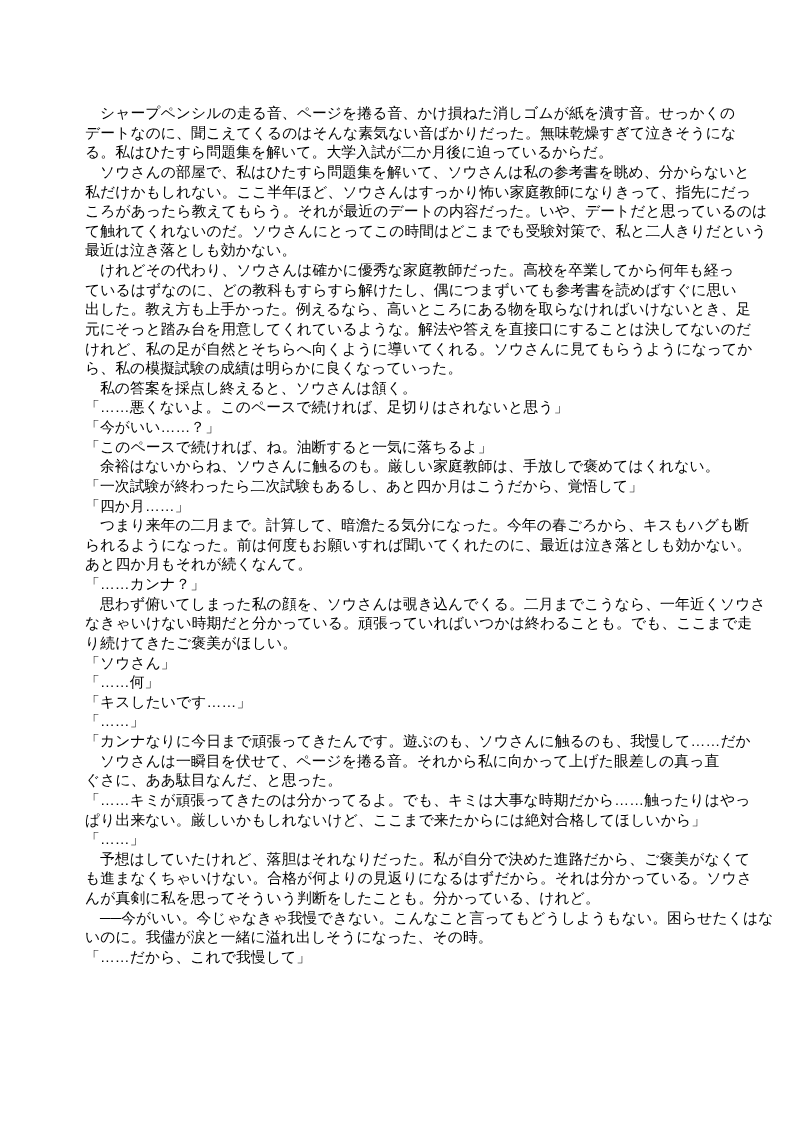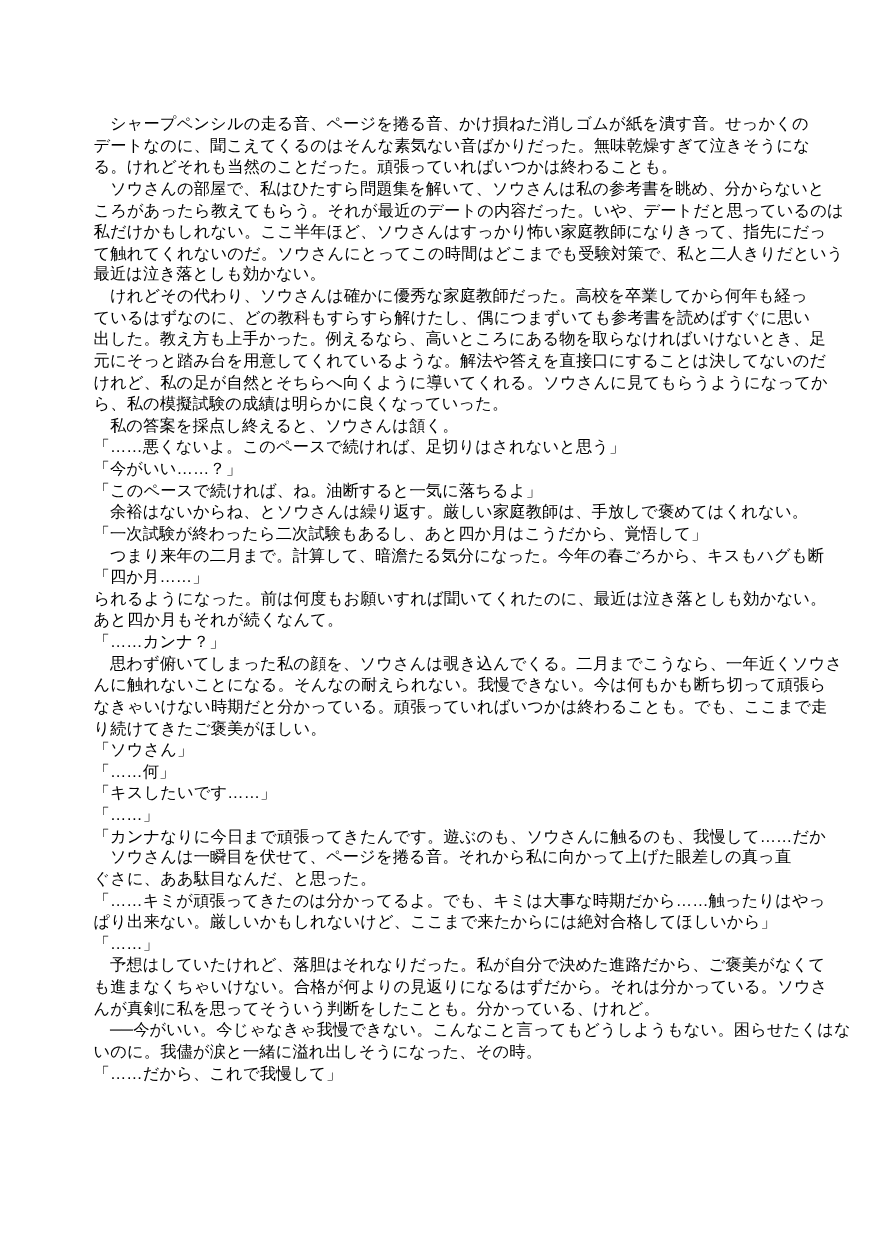--- a/index.html
+++ b/index.html
@@ -39,45 +39,44 @@
     overflow: visible;
   }
 </style>
 </head>
 <body>
 
 <div class="page">
   <div class="text-block">
       <div class="text-line">　シャープペンシルの走る音、ページを捲る音、かけ損ねた消しゴムが紙を潰す音。せっかくの</div>
       <div class="text-line">デートなのに、聞こえてくるのはそんな素気ない音ばかりだった。無味乾燥すぎて泣きそうにな</div>
-      <div class="text-line">る。けれどそれも当然のことだった。頑張っていればいつかは終わることも。</div>
+      <div class="text-line">る。私はひたすら問題集を解いて。大学入試が二か月後に迫っているからだ。</div>
       <div class="text-line">　ソウさんの部屋で、私はひたすら問題集を解いて、ソウさんは私の参考書を眺め、分からないと</div>
+      <div class="text-line">私だけかもしれない。ここ半年ほど、ソウさんはすっかり怖い家庭教師になりきって、指先にだっ</div>
       <div class="text-line">ころがあったら教えてもらう。それが最近のデートの内容だった。いや、デートだと思っているのは</div>
-      <div class="text-line">私だけかもしれない。ここ半年ほど、ソウさんはすっかり怖い家庭教師になりきって、指先にだっ</div>
       <div class="text-line">て触れてくれないのだ。ソウさんにとってこの時間はどこまでも受験対策で、私と二人きりだという</div>
       <div class="text-line">最近は泣き落としも効かない。</div>
       <div class="text-line">　けれどその代わり、ソウさんは確かに優秀な家庭教師だった。高校を卒業してから何年も経っ</div>
       <div class="text-line">ているはずなのに、どの教科もすらすら解けたし、偶につまずいても参考書を読めばすぐに思い</div>
       <div class="text-line">出した。教え方も上手かった。例えるなら、高いところにある物を取らなければいけないとき、足</div>
       <div class="text-line">元にそっと踏み台を用意してくれているような。解法や答えを直接口にすることは決してないのだ</div>
       <div class="text-line">けれど、私の足が自然とそちらへ向くように導いてくれる。ソウさんに見てもらうようになってか</div>
       <div class="text-line">ら、私の模擬試験の成績は明らかに良くなっていった。</div>
       <div class="text-line">　私の答案を採点し終えると、ソウさんは頷く。</div>
       <div class="text-line">「……悪くないよ。このペースで続ければ、足切りはされないと思う」</div>
       <div class="text-line">「今がいい……？」</div>
       <div class="text-line">「このペースで続ければ、ね。油断すると一気に落ちるよ」</div>
-      <div class="text-line">　余裕はないからね、とソウさんは繰り返す。厳しい家庭教師は、手放しで褒めてはくれない。</div>
+      <div class="text-line">　余裕はないからね、ソウさんに触るのも。厳しい家庭教師は、手放しで褒めてはくれない。</div>
       <div class="text-line">「一次試験が終わったら二次試験もあるし、あと四か月はこうだから、覚悟して」</div>
+      <div class="text-line">「四か月……」</div>
       <div class="text-line">　つまり来年の二月まで。計算して、暗澹たる気分になった。今年の春ごろから、キスもハグも断</div>
-      <div class="text-line">「四か月……」</div>
       <div class="text-line">られるようになった。前は何度もお願いすれば聞いてくれたのに、最近は泣き落としも効かない。</div>
       <div class="text-line">あと四か月もそれが続くなんて。</div>
       <div class="text-line">「……カンナ？」</div>
       <div class="text-line">　思わず俯いてしまった私の顔を、ソウさんは覗き込んでくる。二月までこうなら、一年近くソウさ</div>
-      <div class="text-line">んに触れないことになる。そんなの耐えられない。我慢できない。今は何もかも断ち切って頑張ら</div>
       <div class="text-line">なきゃいけない時期だと分かっている。頑張っていればいつかは終わることも。でも、ここまで走</div>
       <div class="text-line">り続けてきたご褒美がほしい。</div>
       <div class="text-line">「ソウさん」</div>
       <div class="text-line">「……何」</div>
       <div class="text-line">「キスしたいです……」</div>
       <div class="text-line">「……」</div>
       <div class="text-line">「カンナなりに今日まで頑張ってきたんです。遊ぶのも、ソウさんに触るのも、我慢して……だか</div>
       <div class="text-line">　ソウさんは一瞬目を伏せて、ページを捲る音。それから私に向かって上げた眼差しの真っ直</div>
       <div class="text-line">ぐさに、ああ駄目なんだ、と思った。</div>
       <div class="text-line">「……キミが頑張ってきたのは分かってるよ。でも、キミは大事な時期だから……触ったりはやっ</div>

